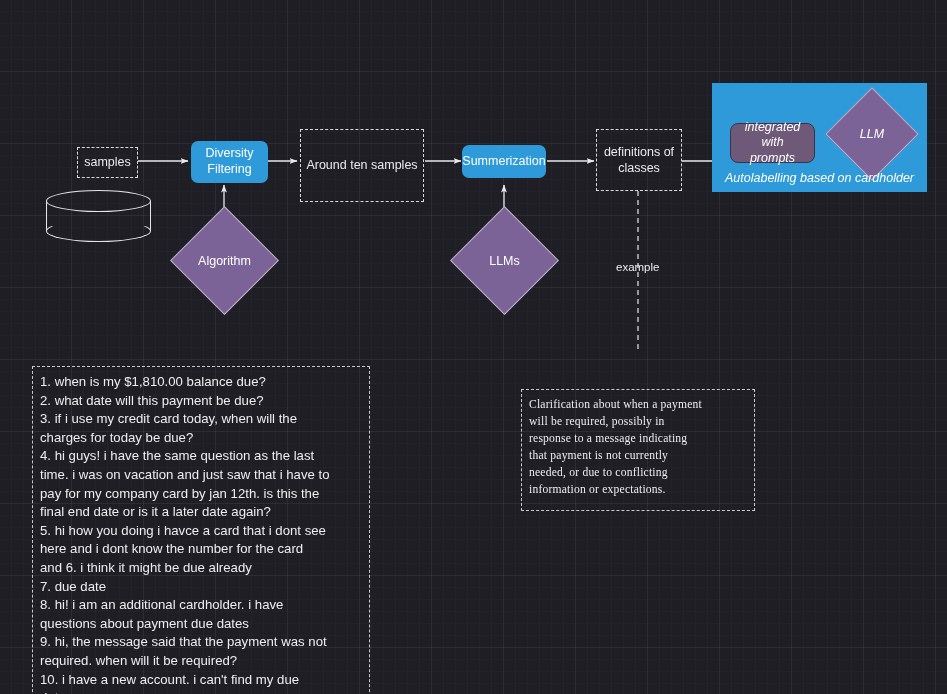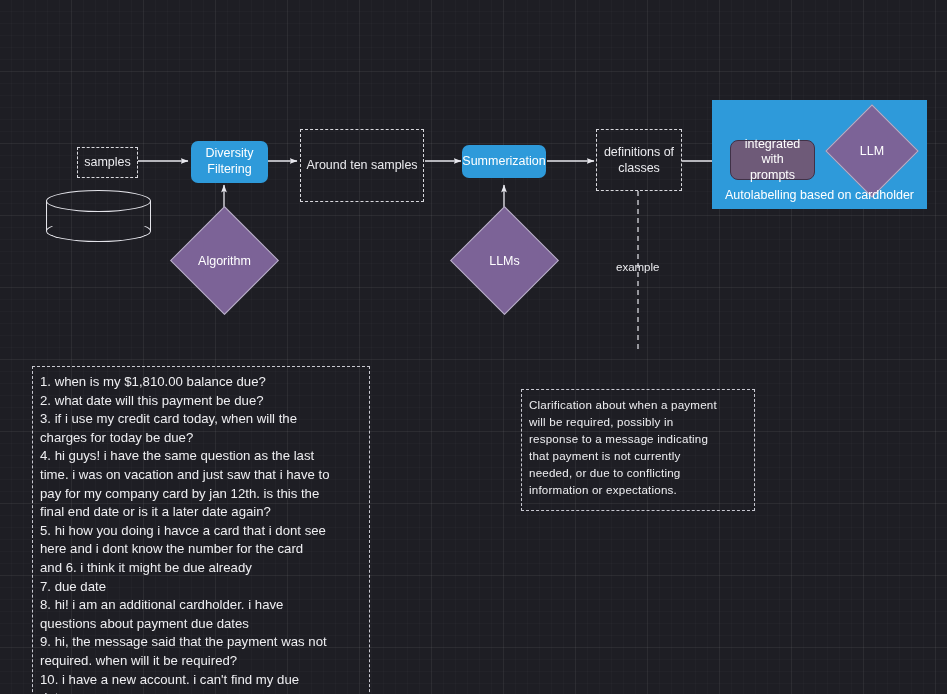--- a/index.html
+++ b/index.html
@@ -132,21 +132,21 @@
     white-space: pre-wrap;
     overflow: hidden;
     margin-top: 40px;
   }
   .textbox.sans {
     font-family: "Liberation Sans", sans-serif;
     font-size: 13.2px;
     line-height: 18.6px;
   }
   .textbox.mono {
-    font-family: Liberation Sans, sans-serif;
+    font-family: Liberation Serif, serif;
     font-size: 11.6px;
     line-height: 17px;
     letter-spacing: 0.2px;
   }
   .edge-label {
     position: absolute;
     color: #ededf1;
     font-size: 11.5px;
     background: transparent;
     white-space: nowrap;
@@ -222,21 +222,21 @@
     <div class="dlabel">LLMs</div>
   </div>
 
   <div class="diamond" style="left:186px; top:222px; width:77px; height:77px;">
     <div class="shape"></div>
     <div class="dlabel">Algorithm</div>
   </div>
 
   <div class="edge-label" style="left:616px; top:261px;">example</div>
 
-  <div class="panel" style="left:712px; top:100px; width:215px; height:109px;">
+  <div class="panel" style="left:712px; top:83px; width:215px; height:109px;font-style:italic;">
     <div class="subbox" style="left:18px; top:40px; width:85px; height:40px; white-space:pre-line;">
       <span>integrated with
 prompts</span>
     </div>
     <div class="diamond" style="left:127px; top:18px; width:66px; height:66px;">
       <div class="shape"></div>
       <div class="dlabel">LLM</div>
     </div>
     <div class="panel-caption">Autolabelling based on cardholder</div>
   </div>

